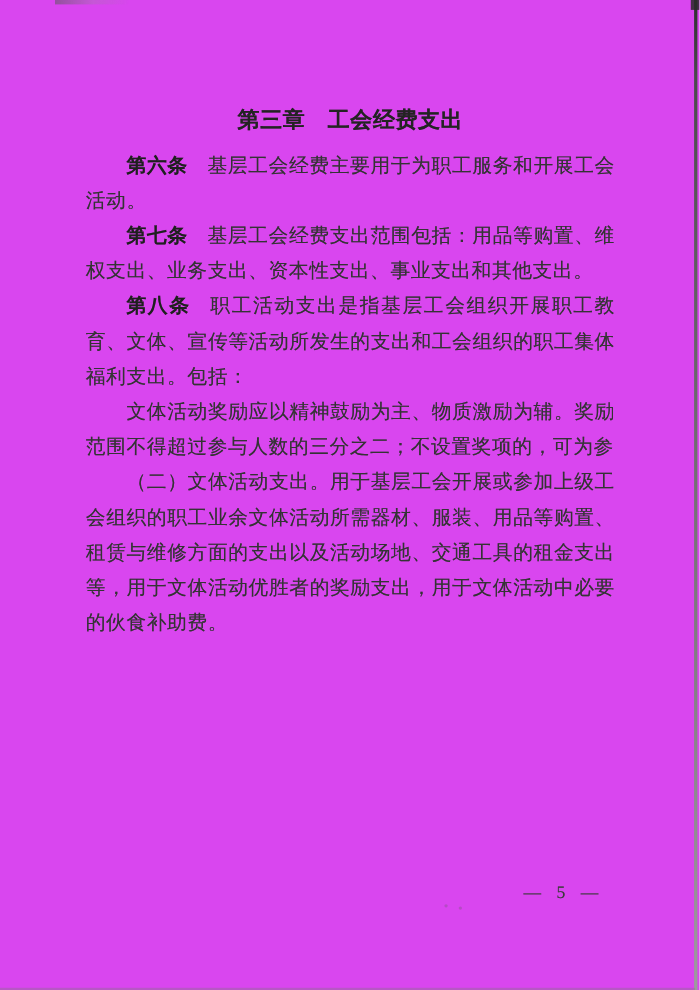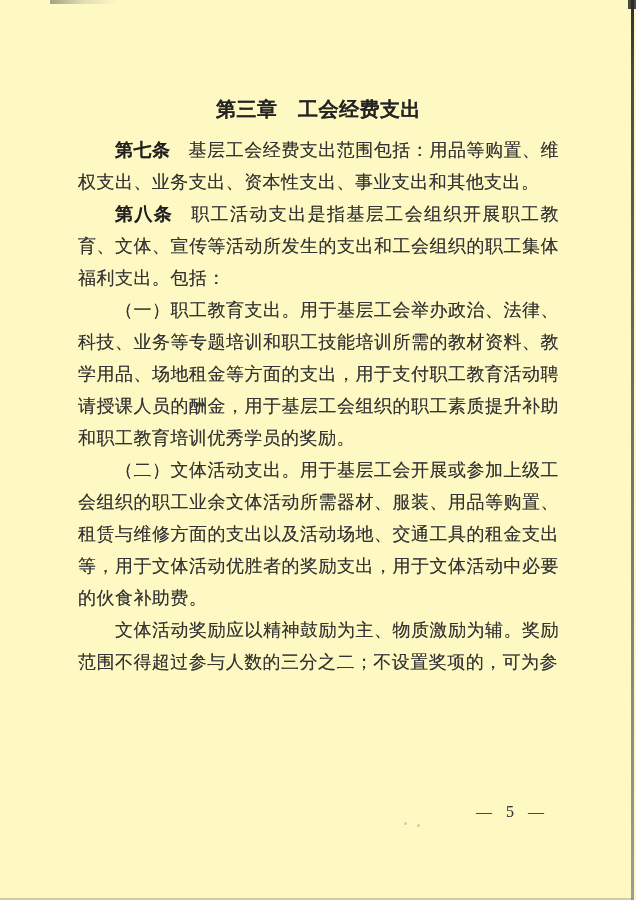--- a/index.html
+++ b/index.html
@@ -7,21 +7,21 @@
     padding: 0;
     width: 636px;
     height: 900px;
     background: #f2f2f2;
     font-family: "Liberation Serif", "DejaVu Serif", serif;
   }
   .page {
     position: relative;
     width: 636px;
     height: 900px;
-    background: #fef9c3;
+    background: #d946ef;
     overflow: hidden;
   }
   .sheet {
     position: absolute;
     left: 78px;
     top: 0;
     width: 481px;
   }
   .title {
     margin: 96px 0 0 0;
@@ -118,31 +118,31 @@
 </style>
 </head>
 <body>
 
 <div class="page">
 
   <div class="sheet">
     <h1 class="title">第三章　工会经费支出</h1>
 
     <div class="body">
+      <p class="para"><span class="lead">第六条</span><span>基层工会经费主要用于为职工服务和开展工会活动。</span></p>
 
       <p class="para"><span class="lead">第七条</span><span>基层工会经费支出范围包括：用品等购置、维权支出、业务支出、资本性支出、事业支出和其他支出。</span></p>
 
       <p class="para"><span class="lead">第八条</span><span>职工活动支出是指基层工会组织开展职工教育、文体、宣传等活动所发生的支出和工会组织的职工集体福利支出。包括：</span></p>
 
-      <p class="para"><span class="lead"></span><span>（一）职工教育支出。用于基层工会举办政治、法律、科技、业务等专题培训和职工技能培训所需的教材资料、教学用品、场地租金等方面的支出，用于支付职工教育活动聘请授课人员的酬金，用于基层工会组织的职工素质提升补助和职工教育培训优秀学员的奖励。</span></p>
 
 
+      <p class="para"><span class="lead"></span><span>文体活动奖励应以精神鼓励为主、物质激励为辅。奖励范围不得超过参与人数的三分之二；不设置奖项的，可为参</span></p>
+
       <p class="para"><span class="lead"></span><span>（二）文体活动支出。用于基层工会开展或参加上级工会组织的职工业余文体活动所需器材、服装、用品等购置、租赁与维修方面的支出以及活动场地、交通工具的租金支出等，用于文体活动优胜者的奖励支出，用于文体活动中必要的伙食补助费。</span></p>
-
-      <p class="para"><span class="lead"></span><span>文体活动奖励应以精神鼓励为主、物质激励为辅。奖励范围不得超过参与人数的三分之二；不设置奖项的，可为参</span></p>
     </div>
   </div>
 
   <div class="pagenum">— 5 —</div>
 
   <div class="top-smudge"></div>
   <div class="edge-line"></div>
   <div class="edge-cap"></div>
   <div class="bottom-line"></div>
   <div class="speck speck-1"></div>

